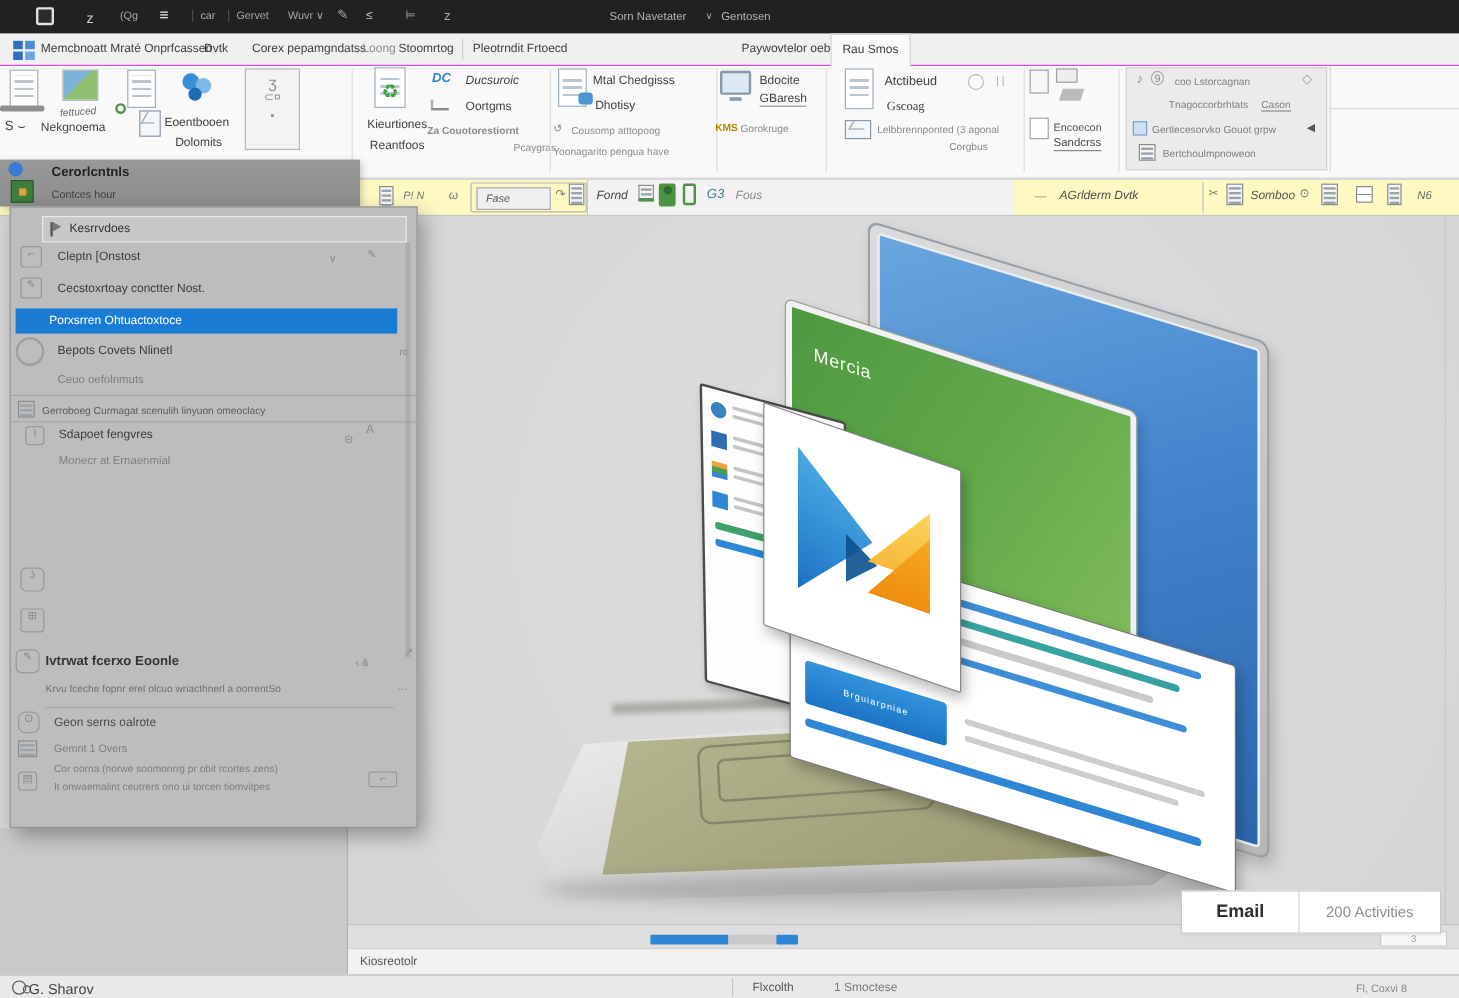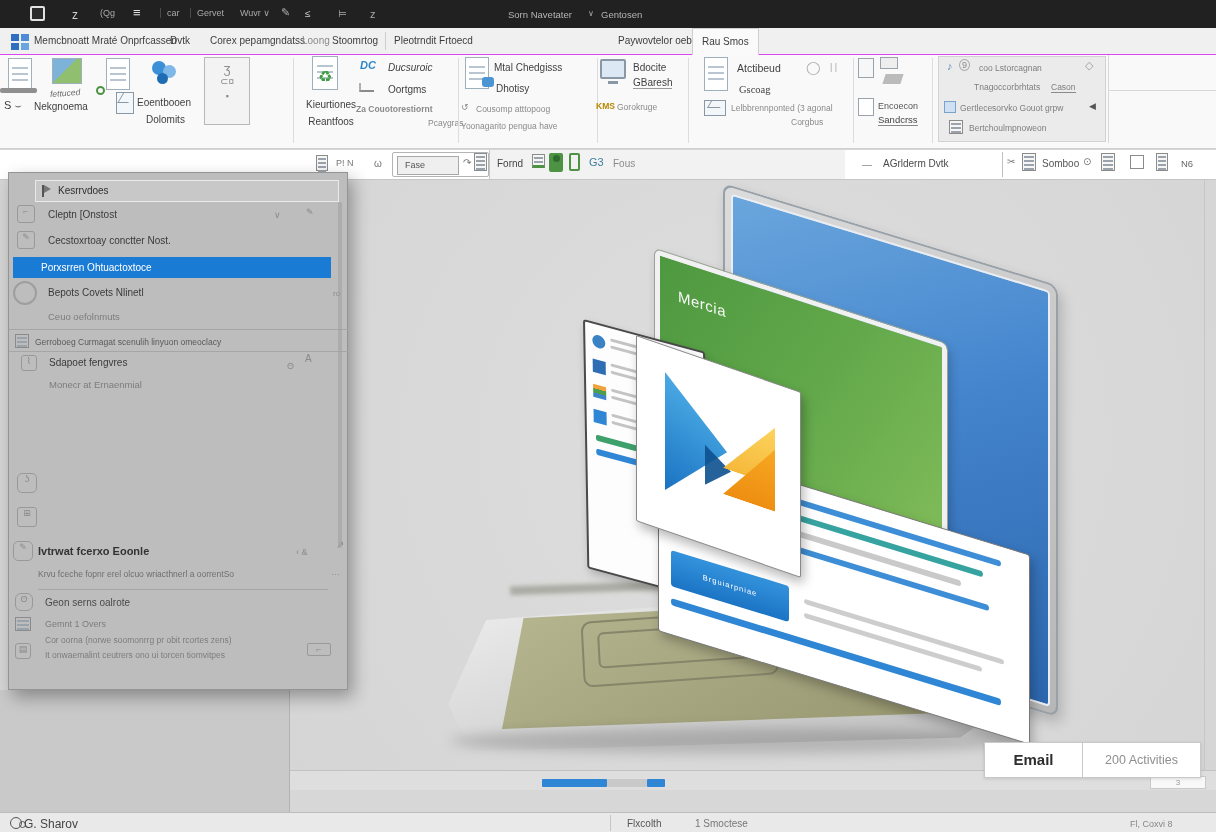--- a/index.html
+++ b/index.html
@@ -26,21 +26,21 @@
   .rdiv{position:absolute;top:3px;width:1px;height:85px;background:#ddd;}
   .rlabel{position:absolute;font-size:10px;color:#3f3f3f;white-space:nowrap;}
   .rsmall{position:absolute;font-size:8.5px;color:#8a8a8a;white-space:nowrap;}
   .ric{position:absolute;background:#fff;border:1px solid #9fb0bd;}
   .ric-lines{background:repeating-linear-gradient(#fff 0 4px,#b9c6d1 4px 6px);width:70%;height:60%;margin:4px auto 0;}
   .mailic{position:absolute;border:1px solid #8a98a5;background:#f4f7fa;}
   .mailic:before{content:"";position:absolute;left:0;top:0;border:inherit;border-width:0 0 1px 1px;width:60%;height:45%;transform:skewX(-30deg) translateX(30%);}
   .g5panel{position:absolute;left:938px;top:1px;width:168px;height:86px;background:#ebebeb;border:1px solid #d2d2d2;}
   .g5t{position:absolute;font-size:8.5px;color:#7e7e7e;white-space:nowrap;}
   
-  .toolbar2{left:0;top:150px;width:1216px;height:30px;background:#ffffff;border-bottom:1px solid #c6c6c6;}
+  .toolbar2{left:0;top:150px;width:1216px;height:30px;background:#fef9c3;border-bottom:1px solid #c6c6c6;font-style:italic;}
   .t2seg{position:absolute;top:0;height:29px;}
   .t2g{position:absolute;font-size:10px;color:#777;white-space:nowrap;}
   .listic{position:absolute;border:1px solid #8b8b8b;background:#f6f6f6;}
   .listic i{display:block;height:2px;margin:2px 1px 0;background:#9aa3ab;}
   .fase-box{position:absolute;left:392px;top:2px;width:97px;height:25px;border:1px solid #b4b4b4;border-radius:2px;}
   .fase-input{position:absolute;left:4px;top:3px;width:62px;height:19px;background:#efefef;border:1px solid #a8a8a8;font-size:9px;color:#555;line-height:17px;padding-left:7px;}
   
   .canvas{left:0;top:180px;width:1216px;height:590px;background:radial-gradient(circle at 62% 45%, #dedede 0%, #d5d5d5 70%);}
   
   .menu-header{left:0;top:133px;width:300px;height:39px;background:linear-gradient(#989898,#8d8d8d);z-index:60;box-shadow:2px 2px 6px rgba(0,0,0,.2);}
@@ -367,20 +367,28 @@
     <div class="logo-card">
       <div class="logo-wrap">
         <div class="logo-b"></div>
           <div class="logo-n"></div>
           <div class="logo-y"></div>
           <div class="logo-o"></div>
       </div>
     </div>
   </div>
 
+  <div class="abs menu-header">
+    <div style="position:absolute;left:7px;top:2px;width:12px;height:12px;border-radius:50%;background:#3a7bd5;"></div>
+    <div style="position:absolute;left:9px;top:17px;width:19px;height:19px;background:#3e7d3e;border:1px solid #2a5a2a;">
+        <div style="width:6px;height:6px;background:#e8a13c;margin:6px auto 0;"></div>
+      </div>
+    <span style="position:absolute;left:43px;top:5px;font-size:11px;font-weight:600;color:#1f1f1f;">Cerorlcntnls</span>
+    <span style="position:absolute;left:43px;top:24px;font-size:9px;color:#3f3f3f;">Contces hour</span>
+  </div>
   <div class="abs menu-panel">
     <div class="m-search">Kesrrvdoes</div>
     <div class="m-flag"></div>
     <div class="ghost" style="left:8px;top:32px;width:18px;height:18px;">⌐</div>
     <span class="m-item" style="left:39px;top:36px;">Cleptn [Onstost</span>
     <span class="m-right" style="left:265px;top:37px;">∨</span>
     <span class="m-right" style="left:297px;top:34px;">✎</span>
     <div class="ghost" style="left:8px;top:58px;width:18px;height:18px;">✎</div>
     <span class="m-item" style="left:39px;top:62px;">Cecstoxrtoay conctter Nost.</span>
     <div class="m-sel">
@@ -427,20 +435,23 @@
   </div>
   <div class="abs m-scroll"></div>
 
   <div class="abs left-block"></div>
   <div class="abs footer-strip">
     <div class="prog" style="left:542px;width:65px;background:var(--progress-blue,#2e86d4);"></div>
     <div class="prog" style="left:607px;width:40px;background:#c9c9c9;"></div>
     <div class="prog" style="left:647px;width:18px;background:var(--progress-blue,#2e86d4);"></div>
     <div class="pagebox">3</div>
   </div>
+  <div class="abs info-bar">
+    <span style="position:absolute;left:300px;top:5px;font-size:10px;color:#555;">Kiosreotolr</span>
+  </div>
 
   <div class="abs badges">
     <div class="badge badge-primary">Email</div>
     <div class="badge badge-secondary">200 Activities</div>
   </div>
 
   <div class="abs statusbar">
     <div class="circ" style="left:10px;top:4px;width:12px;height:12px;"></div>
     <div class="circ" style="left:19px;top:8px;width:7px;height:7px;"></div>
     <span class="sb-t" style="left:24px;top:4px;color:#444;font-size:12px;">G. Sharov</span>

